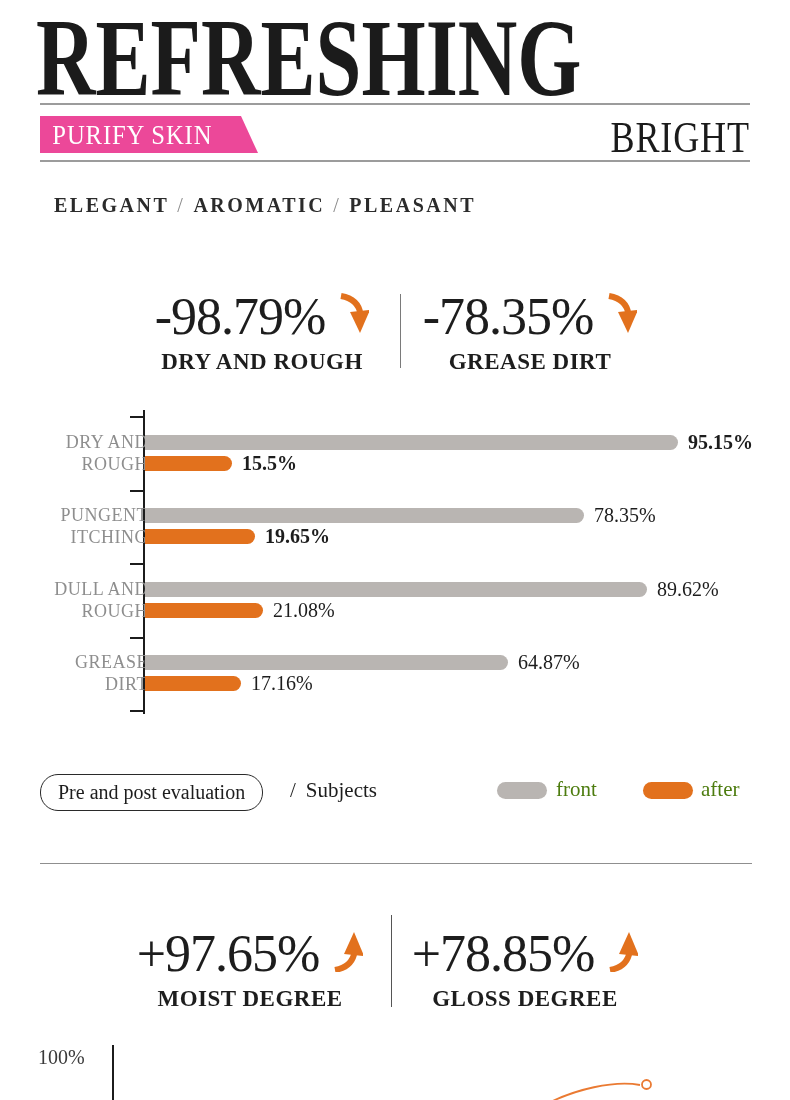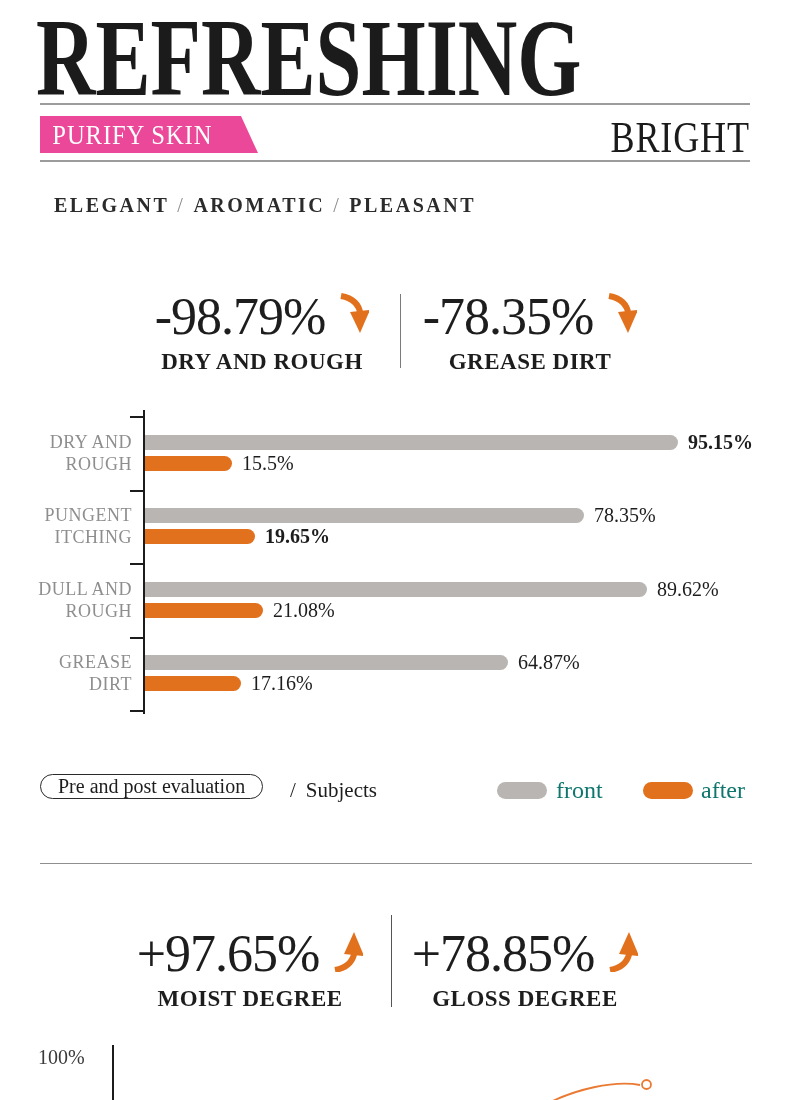--- a/index.html
+++ b/index.html
@@ -27,32 +27,32 @@
   .stat-cell{position:absolute;text-align:center;}
   .stat-value-row{display:flex;align-items:flex-start;justify-content:center;gap:14px;}
   .stat-value{font-size:52px;line-height:1.0;letter-spacing:-1px;color:#1d1d1d;white-space:nowrap;}
   .stat-label{font-size:23px;font-weight:700;letter-spacing:0.5px;color:#1d1d1d;margin-top:6px;white-space:nowrap;}
   .vdivider{position:absolute;width:1px;background:#7a7a7a;}
   .arrow-svg{margin-top:2px;}
 
   
   .axis-v{position:absolute;background:#1c1c1c;}
   .tick{position:absolute;height:2px;width:13px;background:#1c1c1c;}
-  .cat-label{position:absolute;left:0;width:132px;text-align:right;font-size:18px;line-height:22px;
+  .cat-label{position:absolute;left:16px;width:132px;text-align:right;font-size:18px;line-height:22px;
              letter-spacing:0.5px;color:#8e8e8e;white-space:pre-line;}
   .bar{position:absolute;height:15px;border-radius:0 8px 8px 0;}
   .bar-value{position:absolute;font-size:20px;color:#1d1d1d;white-space:nowrap;line-height:22px;}
 
   
   .legend-pill{position:absolute;left:40px;top:774px;border:1.5px solid #2a2a2a;border-radius:18px;
-               padding:0 17px;font-size:20px;color:#1d1d1d;white-space:nowrap;}
+               padding:6px 17px;font-size:20px;color:#1d1d1d;white-space:nowrap;}
   .legend-subjects{position:absolute;left:290px;top:778px;font-size:21px;color:#1d1d1d;white-space:nowrap;}
   .legend-subjects .sep{padding-right:10px;}
   .swatch{position:absolute;width:50px;height:17px;border-radius:9px;top:782px;}
-  .swatch-label{position:absolute;top:777px;font-size:24px;color:#0f766e;}
+  .swatch-label{position:absolute;top:777px;font-size:21px;color:#4d7c0f;}
 
   .separator{position:absolute;left:40px;top:863px;width:712px;height:1px;background:#8f8f8f;}
 
   
   .pct-label{position:absolute;left:38px;top:1046px;font-size:20px;color:#3a3a3a;}
   .axis-bottom{position:absolute;left:112px;top:1045px;width:2px;height:55px;background:#1c1c1c;}
   .curve-svg{position:absolute;left:470px;top:1048px;}
 </style>
 </head>
 <body>
@@ -99,21 +99,21 @@
       <div class="tick" style="left: 130px; top: 416px;"></div>
       <div class="tick" style="left: 130px; top: 489.5px;"></div>
       <div class="tick" style="left: 130px; top: 563px;"></div>
       <div class="tick" style="left: 130px; top: 636.5px;"></div>
       <div class="tick" style="left: 130px; top: 710px;"></div>
       <div class="cat-label" style="top: 430.5px;">DRY AND
 ROUGH</div>
       <div class="bar" style="left: 145px; top: 434.5px; width: 533px; background: rgb(185, 181, 178);"></div>
       <div class="bar-value" style="left: 688px; top: 430.5px; font-weight: bold;">95.15%</div>
       <div class="bar" style="left: 145px; top: 455.5px; width: 87px; background: rgb(226, 113, 29);"></div>
-      <div class="bar-value" style="left: 242px; top: 451.5px;">15.5%</div>
+      <div class="bar-value" style="left: 242px; top: 451.5px; font-weight: bold;">15.5%</div>
       <div class="cat-label" style="top: 504px;">PUNGENT
 ITCHING</div>
       <div class="bar" style="left: 145px; top: 508px; width: 439px; background: rgb(185, 181, 178);"></div>
       <div class="bar-value" style="left: 594px; top: 504px; text-align: right;">78.35%</div>
       <div class="bar" style="left: 145px; top: 529px; width: 110px; background: rgb(226, 113, 29);"></div>
       <div class="bar-value" style="left: 265px; top: 525px; font-weight: bold;">19.65%</div>
       <div class="cat-label" style="top: 577.5px;">DULL AND
 ROUGH</div>
       <div class="bar" style="left: 145px; top: 581.5px; width: 502px; background: rgb(185, 181, 178);"></div>
       <div class="bar-value" style="left: 657px; top: 577.5px;">89.62%</div>

